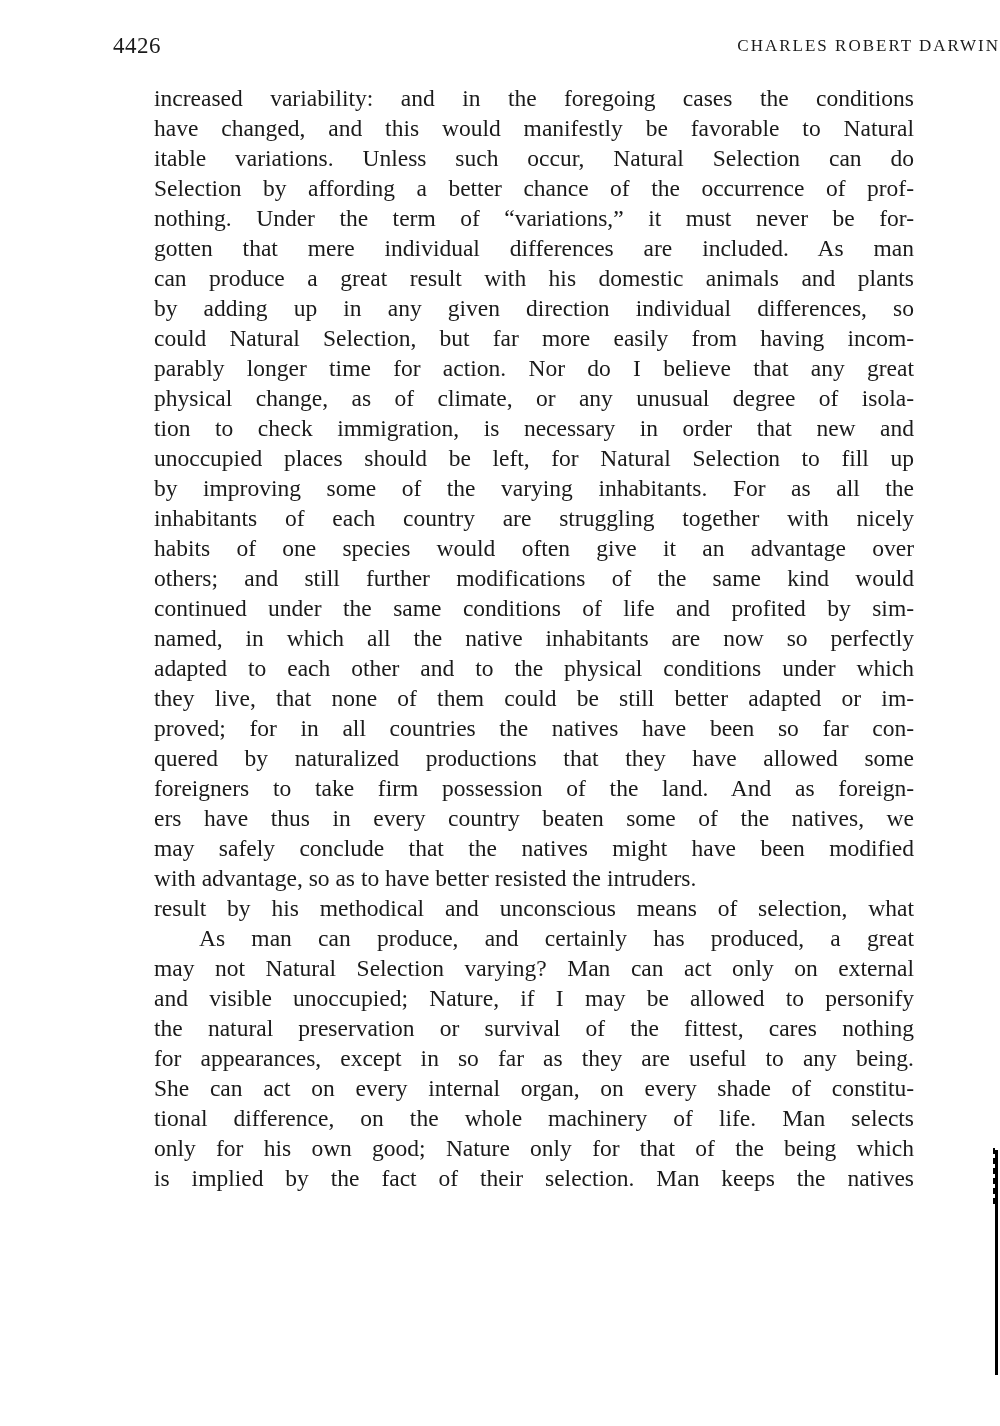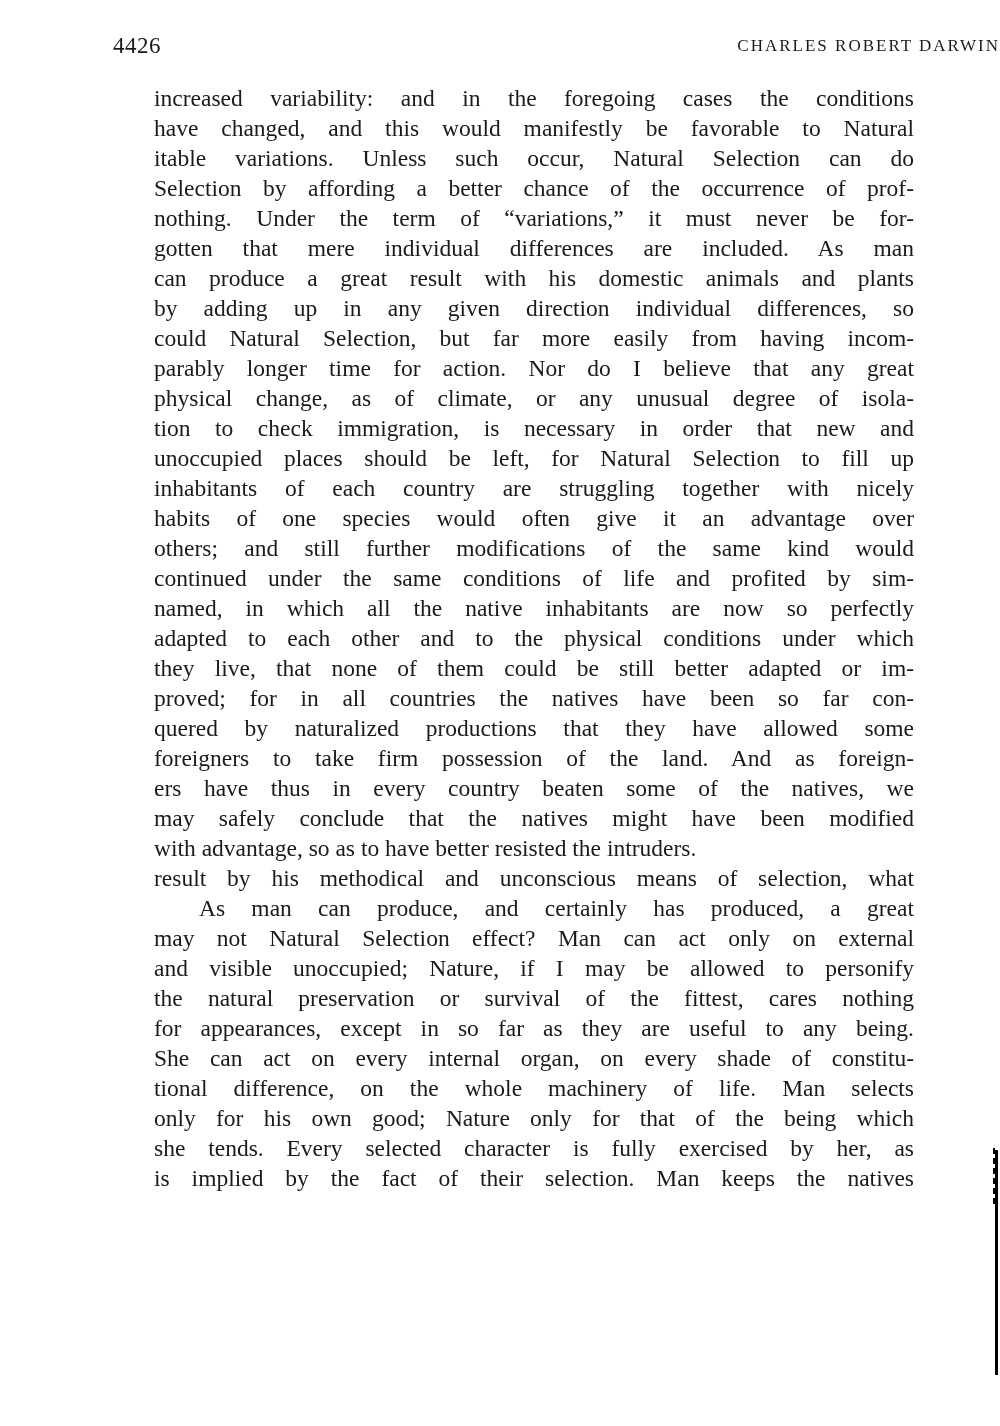--- a/index.html
+++ b/index.html
@@ -51,44 +51,44 @@
         <span class="line">Selection by affording a better chance of the occurrence of prof-</span>
         <span class="line">nothing. Under the term of “variations,” it must never be for-</span>
         <span class="line">gotten that mere individual differences are included. As man</span>
         <span class="line">can produce a great result with his domestic animals and plants</span>
         <span class="line">by adding up in any given direction individual differences, so</span>
         <span class="line">could Natural Selection, but far more easily from having incom-</span>
         <span class="line">parably longer time for action. Nor do I believe that any great</span>
         <span class="line">physical change, as of climate, or any unusual degree of isola-</span>
         <span class="line">tion to check immigration, is necessary in order that new and</span>
         <span class="line">unoccupied places should be left, for Natural Selection to fill up</span>
+        <span class="line">by improving some of the varying inhabitants. For as all the</span>
         <span class="line">inhabitants of each country are struggling together with nicely</span>
         <span class="line">habits of one species would often give it an advantage over</span>
         <span class="line">others; and still further modifications of the same kind would</span>
         <span class="line">continued under the same conditions of life and profited by sim-</span>
         <span class="line">named, in which all the native inhabitants are now so perfectly</span>
         <span class="line">adapted to each other and to the physical conditions under which</span>
         <span class="line">they live, that none of them could be still better adapted or im-</span>
         <span class="line">proved; for in all countries the natives have been so far con-</span>
         <span class="line">quered by naturalized productions that they have allowed some</span>
         <span class="line">foreigners to take firm possession of the land. And as foreign-</span>
         <span class="line">ers have thus in every country beaten some of the natives, we</span>
         <span class="line">may safely conclude that the natives might have been modified</span>
         <span class="line last">with advantage, so as to have better resisted the intruders.</span>
       </div>
       <div>
         <span class="line">result by his methodical and unconscious means of selection, what</span>
         <span class="line indent">As man can produce, and certainly has produced, a great</span>
-        <span class="line">may not Natural Selection effect? Man can act only on external</span>
+        <span class="line">may not Natural Selection varying? Man can act only on external</span>
         <span class="line">and visible unoccupied; Nature, if I may be allowed to personify</span>
         <span class="line">the natural preservation or survival of the fittest, cares nothing</span>
         <span class="line">for appearances, except in so far as they are useful to any being.</span>
         <span class="line">She can act on every internal organ, on every shade of constitu-</span>
         <span class="line">tional difference, on the whole machinery of life. Man selects</span>
         <span class="line">only for his own good; Nature only for that of the being which</span>
-        <span class="line">she tends. Every selected character is fully exercised by her, as</span>
         <span class="line">is implied by the fact of their selection. Man keeps the natives</span>
       </div>
     </div>
 
   <div class="scan-edge dash"></div>
   <div class="scan-edge"></div>
 </div>
 
 </body></html>

